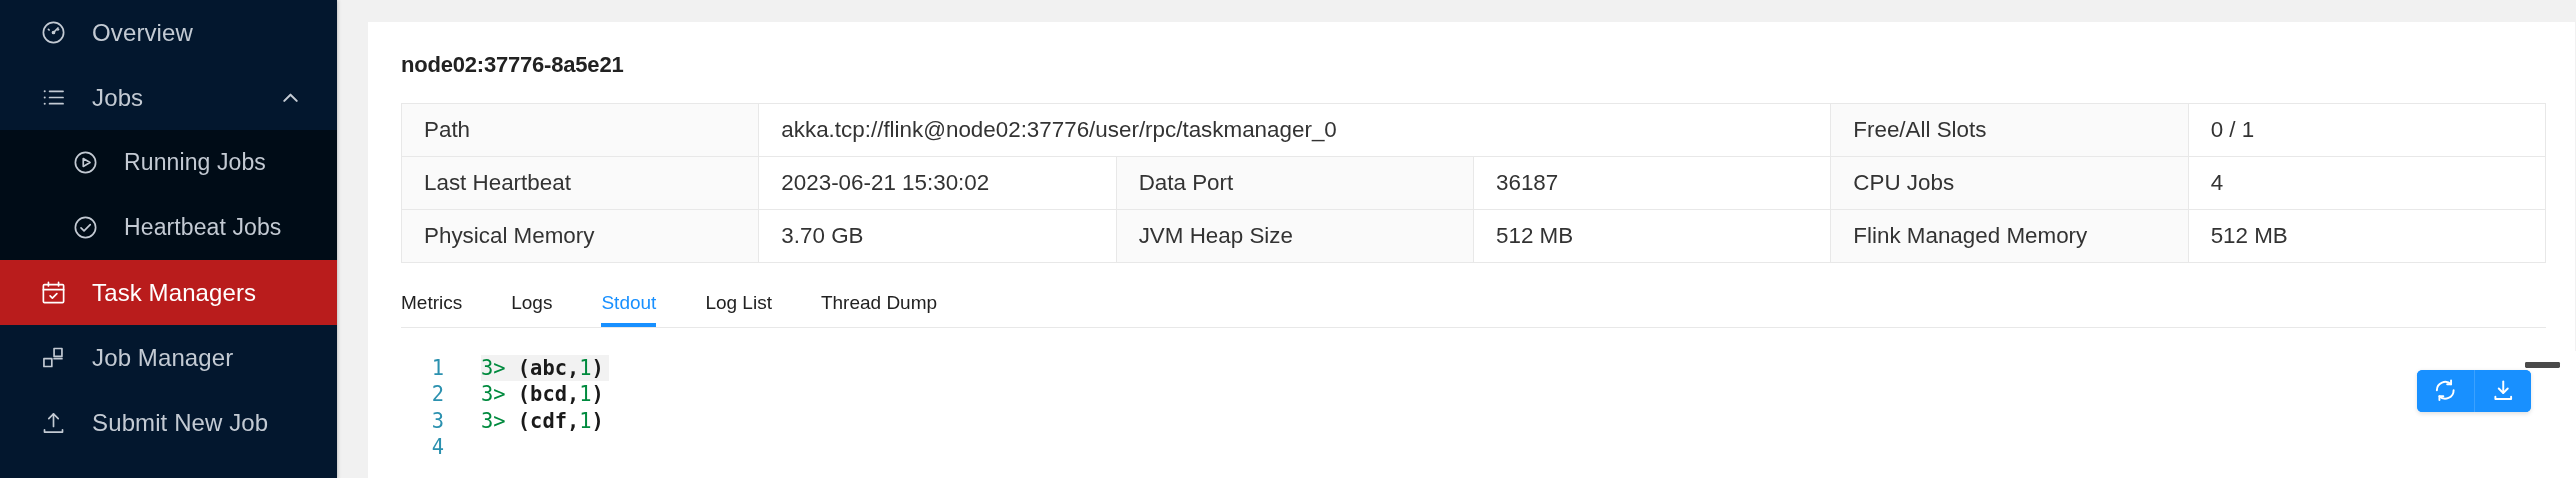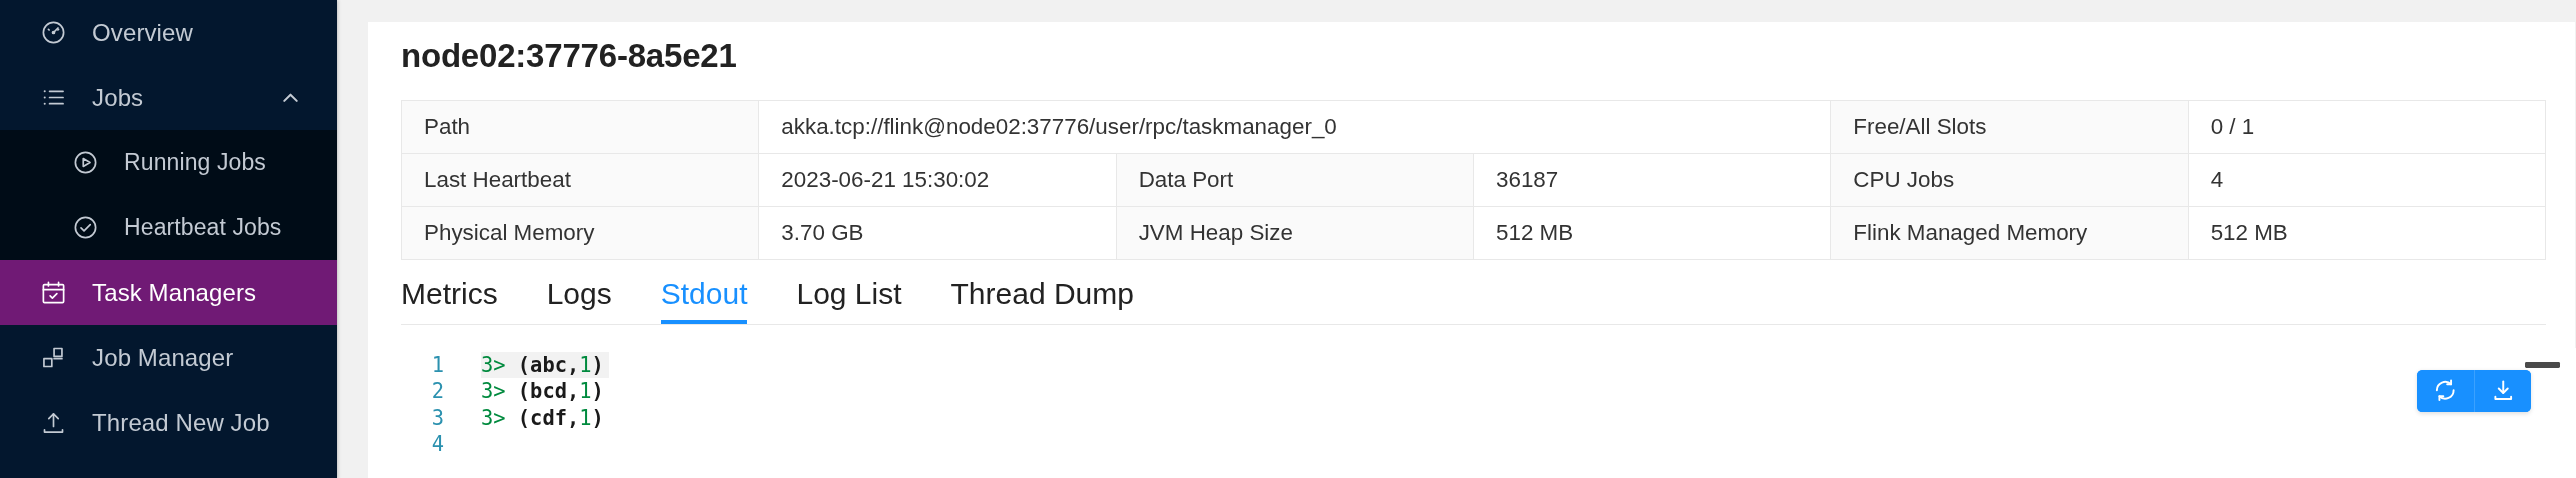--- a/index.html
+++ b/index.html
@@ -62,21 +62,21 @@
     top: 50%;
     transform: translateY(-50%);
     width: 23px;
     height: 23px;
     display: flex;
     align-items: center;
     justify-content: center;
   }
 
   .nav-item.selected {
-    background: #701a75;
+    background: #b91c1c;
     color: #ffffff;
     text-align: center;
   }
   .nav-item.selected .lbl { color: #fff; }
 
   .submenu { background: #000c17; }
   .submenu .nav-item {
     padding-left: 71px;
     height: 65px;
     font-size: 23px;
@@ -95,24 +95,24 @@
 
   .card {
     background: #ffffff;
     width: 2207px;
     min-height: 476px;
     padding: 0 0 0 0;
     position: relative;
   }
 
   .card-title {
-    font-size: 33px;
+    font-size: 22px;
     font-weight: bold;
     color: #222222;
-    padding: 16px 0 0 33px;
+    padding: 31px 0 0 33px;
     letter-spacing: -0.2px;
     line-height: 1.1;
   }
 
   
   .info-table {
     margin: 25px 18px 0 33px;
     width: 2145px;
     border-collapse: collapse;
     border: 0.7px solid #e8e8e8;
@@ -137,21 +137,21 @@
   .tabs {
     margin: 0 0 0 33px;
     width: 2145px;
     display: flex;
     align-items: flex-end;
     height: 65px;
     border-bottom: 0.7px solid #e8e8e8;
     position: relative;
   }
   .tab {
-    font-size: 30px;
+    font-size: 19px;
     color: #222222;
     padding: 0 0 15px 0;
     margin-right: 49px;
     cursor: pointer;
     position: relative;
     white-space: nowrap;
     line-height: 1;
   }
   .tab.active { color: #1890ff; font-weight: normal; }
   .tab.active::after {
@@ -308,21 +308,21 @@
         <span class="lbl">Job Manager</span>
       </div>
       <div class="nav-item">
         <span class="ico">
           <svg width="27" height="27" viewBox="0 0 24 24" fill="none" stroke="currentColor" stroke-width="1.5" stroke-linecap="round" stroke-linejoin="round">
             <path d="M12 15.5V4.5"></path>
             <path d="M7.8 8.6L12 4.4l4.2 4.2"></path>
             <path d="M4 18.5v2h16v-2"></path>
           </svg>
         </span>
-        <span class="lbl">Thread New Job</span>
+        <span class="lbl">Submit New Job</span>
       </div>
     </nav>
 
   <main class="main">
     <section class="card">
 
       <h1 class="card-title">node02:37776-8a5e21</h1>
 
       <table class="info-table" id="info-table">
         <tbody id="info-table-body">

